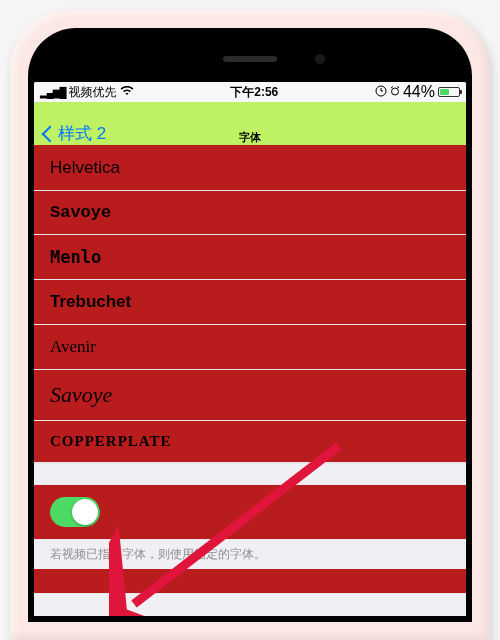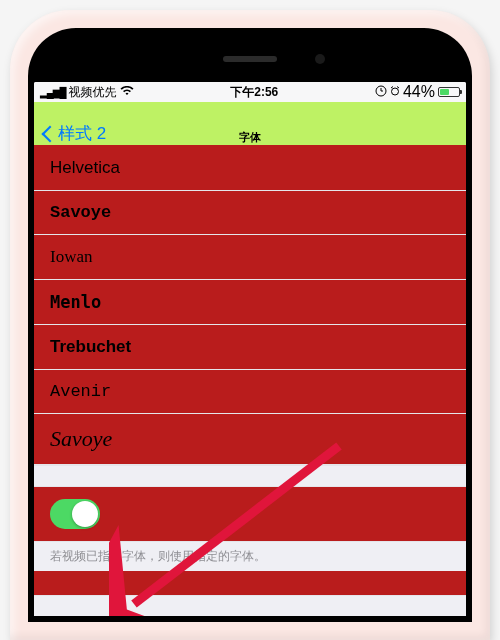--- a/index.html
+++ b/index.html
@@ -146,21 +146,21 @@
   cursor: pointer;
   display: flex;
   align-items: center;
   justify-content: space-between;
 }
 .cell.helvetica { font-family: Helvetica, Arial, sans-serif; }
 .cell.courier { font-family: "Courier New", Courier, monospace; font-weight: bold; }
 .cell.iowan { font-family: "Palatino Linotype", Georgia, serif; }
 .cell.menlo { font-family: Menlo, Consolas, monospace; font-weight: bold; }
 .cell.trebuchet { font-family: "Trebuchet MS", sans-serif; font-weight: bold; }
-.cell.avenir { font-family: Liberation Mono, monospace; }
+.cell.avenir { font-family: Liberation Serif, serif; }
 .cell.savoye { font-family: Liberation Serif, serif; font-size: 22px; font-style: italic; }
 .cell.copperplate { font-family: Copperplate, "Copperplate Gothic", serif; font-weight: bold; text-transform: uppercase; letter-spacing: 1px; font-size: 15px; }
 .section-gap {
   height: 22px;
   background: #efeff4;
   border-top: 1px solid #e5e5ea;
   border-bottom: 1px solid #e5e5ea;
 }
 .footer-note {
   font-size: 12px;
@@ -240,34 +240,34 @@
         <div class="nav-title">字体</div>
       </div>
 
       <div class="list">
         <div class="cell helvetica">
             <span>Helvetica</span>
           </div>
         <div class="cell courier">
             <span>Savoye</span>
           </div>
-        <div class="cell iowan">
-            <span>Iowan</span>
-          </div>
         <div class="cell menlo">
             <span>Menlo</span>
           </div>
         <div class="cell trebuchet">
             <span>Trebuchet</span>
           </div>
         <div class="cell avenir">
             <span>Avenir</span>
           </div>
         <div class="cell savoye">
             <span>Savoye</span>
+          </div>
+        <div class="cell copperplate">
+            <span>Copperplate</span>
           </div>
       </div>
 
       <div class="section-gap"></div>
 
       <div class="list">
         <div class="cell">
           <span class="switch">
             <span class="switch-knob"></span>
           </span>

